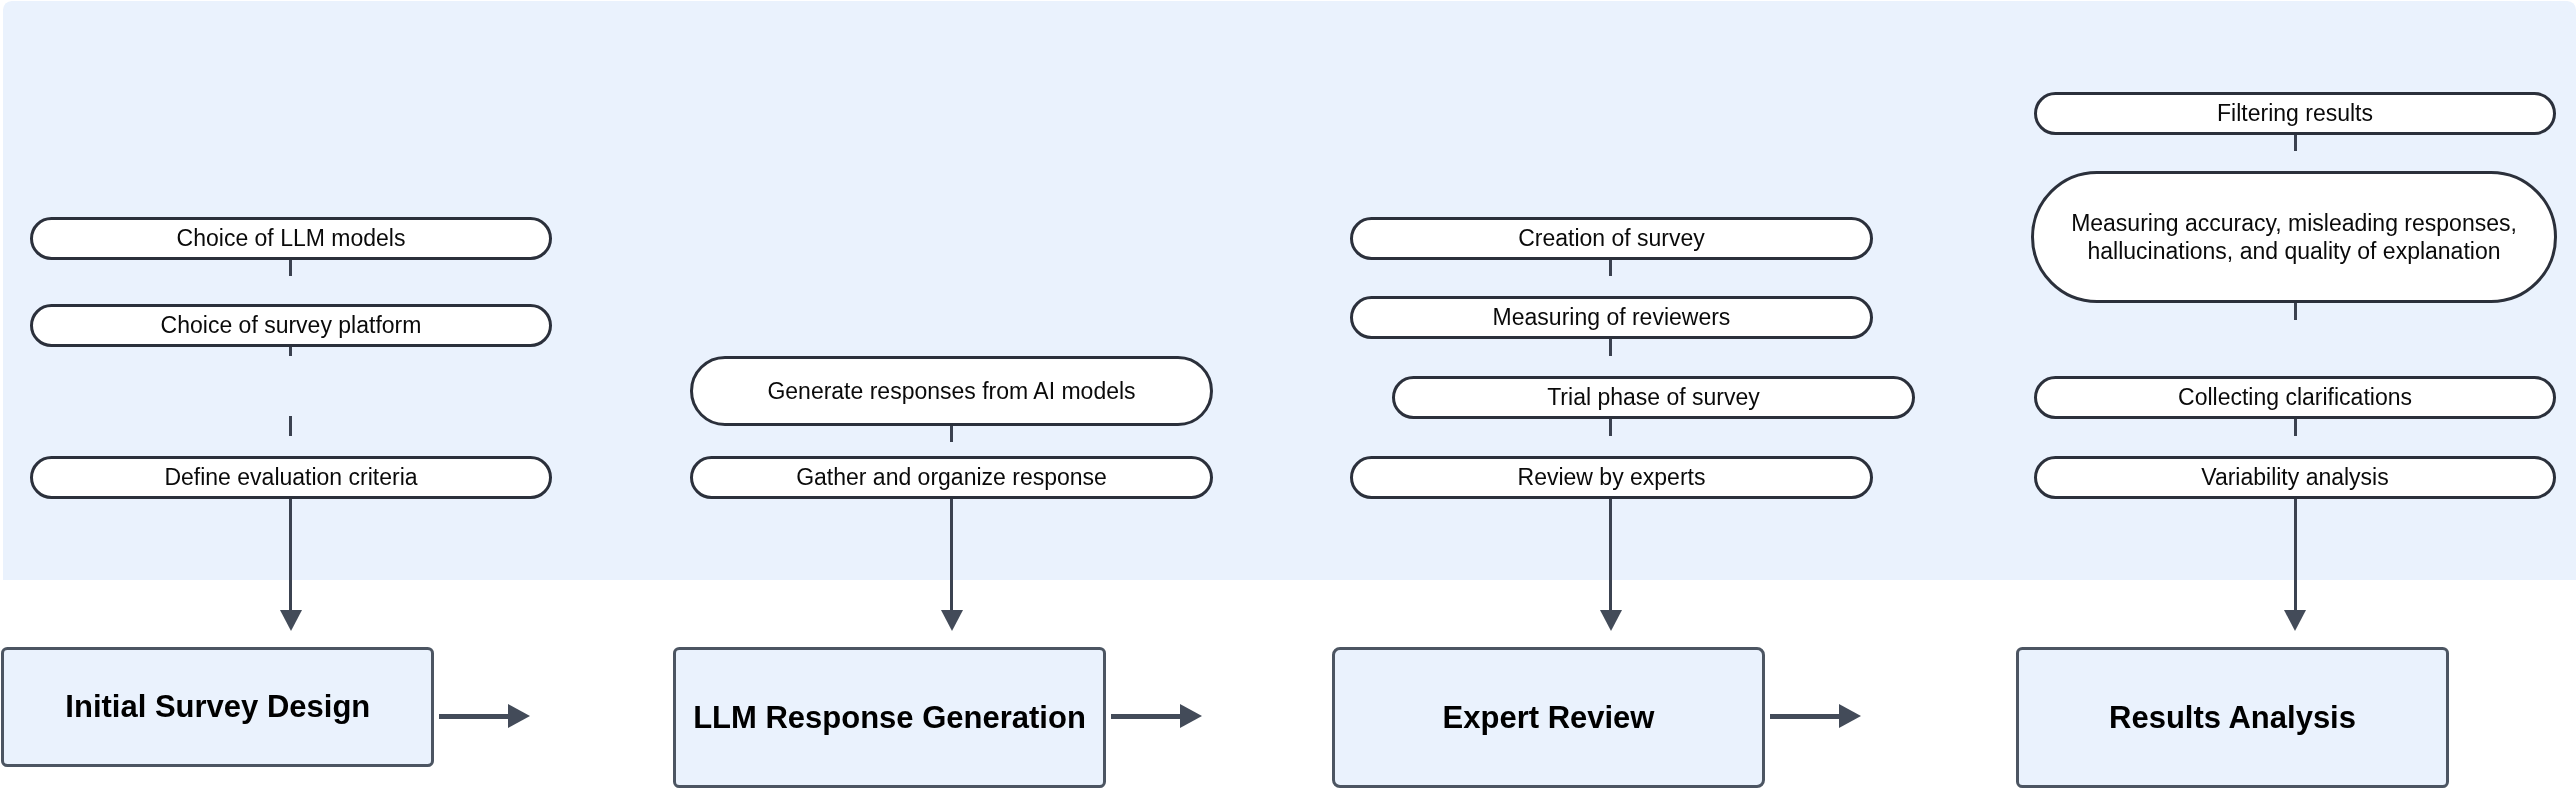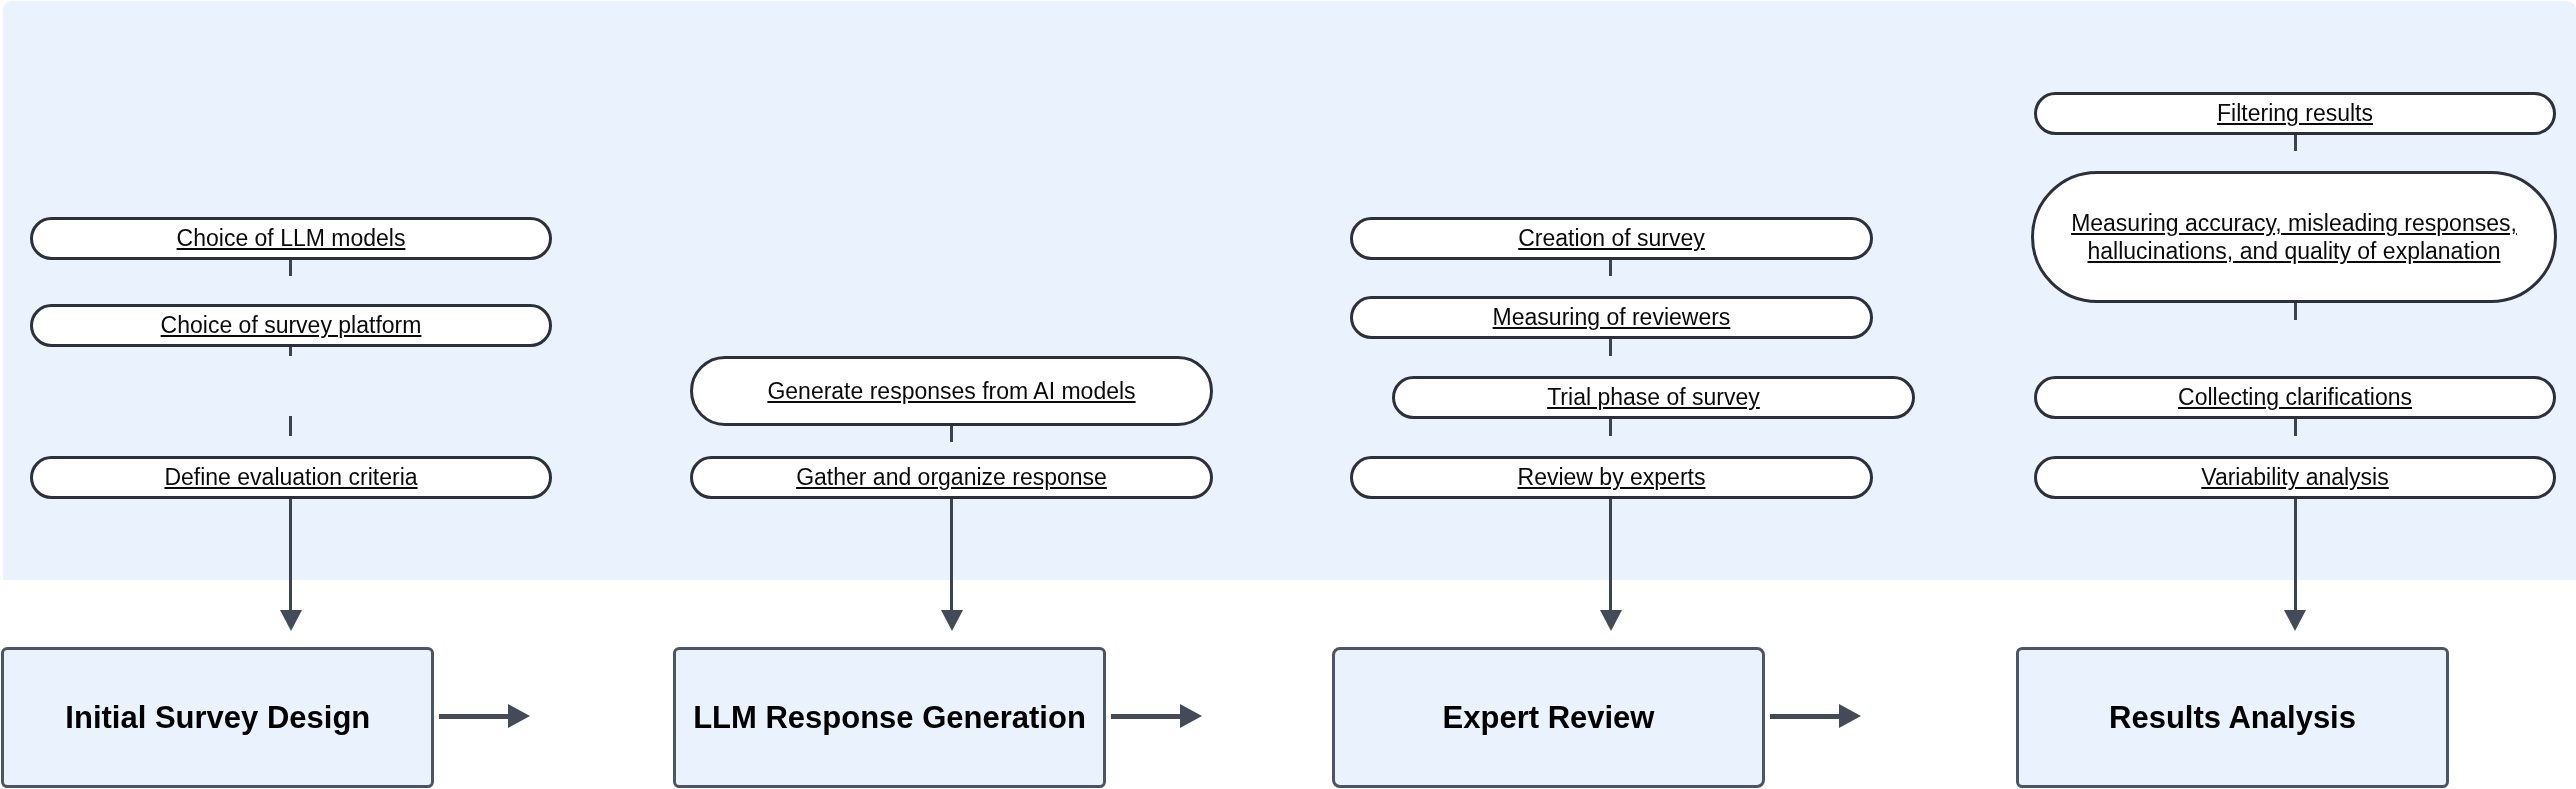--- a/index.html
+++ b/index.html
@@ -3,21 +3,21 @@
 <meta charset="utf-8">
 <style>
   html,body{margin:0;padding:0;background:#ffffff;}
   #stage{position:relative;width:2576px;height:790px;background:#ffffff;
          font-family:"Liberation Sans","DejaVu Sans",sans-serif;overflow:hidden;}
   #band{position:absolute;left:3.1px;top:1.3px;width:2573px;height:579px;
         background:#eaf2fd;border-radius:8.8px 8.8px 0 0;}
   .pill{position:absolute;box-sizing:border-box;background:#ffffff;
         border:3.8px solid #2b303b;border-radius:627px;
         display:flex;align-items:center;justify-content:center;text-align:center;
-        font-size:23px;line-height:1.22;color:#0a0a0a;padding:0 11.3px;z-index:3;text-decoration:underline;}
+        font-size:23px;line-height:1.22;color:#0a0a0a;padding:0 11.3px;z-index:3;}
   .pill.multi{border-radius:138px;}
   .stage-box{position:absolute;box-sizing:border-box;background:#eaf2fd;
         border:3.1px solid #4c5562;border-radius:6.3px;
         display:flex;align-items:center;justify-content:center;text-align:center;
         font-size:31px;font-weight:bold;line-height:1.22;color:#000000;z-index:3;}
   .vline{position:absolute;width:3.1px;background:#3b4250;z-index:1;}
   .hline{position:absolute;height:5px;background:#434b59;z-index:1;}
   .arrow-down{position:absolute;width:0;height:0;border-left:11.3px solid transparent;
         border-right:11.3px solid transparent;border-top:21.3px solid #434b59;z-index:2;}
   .arrow-right{position:absolute;width:0;height:0;border-top:12.6px solid transparent;
@@ -36,21 +36,21 @@
   <div class="pill" style="left:30px;top:296px;width:522px;height:43px;margin-top:8px;">Choice of survey platform</div>
   <div class="vline" style="left:289px;top:336px;height:20px;"></div>
 
   <div class="vline" style="left:289px;top:416px;height:20px;"></div>
 
   <div class="pill" style="left:30px;top:456px;width:522px;height:43px;">Define evaluation criteria</div>
 
   <div class="vline" style="left:289px;top:496px;height:119px;"></div>
   <div class="arrow-down" style="left:280px;top:610px;"></div>
 
-  <div class="stage-box" style="left:1.3px;top:647px;width:433px;height:141px;text-align:center;">Initial Survey Design</div>
+  <div class="stage-box" style="left:1.3px;top:647px;width:433px;height:120px;text-align:center;">Initial Survey Design</div>
 
   <div class="hline" style="left:439px;top:714px;width:77px;"></div>
   <div class="arrow-right" style="left:508px;top:704px;"></div>
 
   <div class="pill multi" style="left:690px;top:356px;width:523px;height:70px;">Generate responses from AI models</div>
   <div class="vline" style="left:950px;top:422px;height:20px;"></div>
 
   <div class="pill" style="left:690px;top:456px;width:523px;height:43px;">Gather and organize response</div>
 
   <div class="vline" style="left:950px;top:496px;height:119px;"></div>

